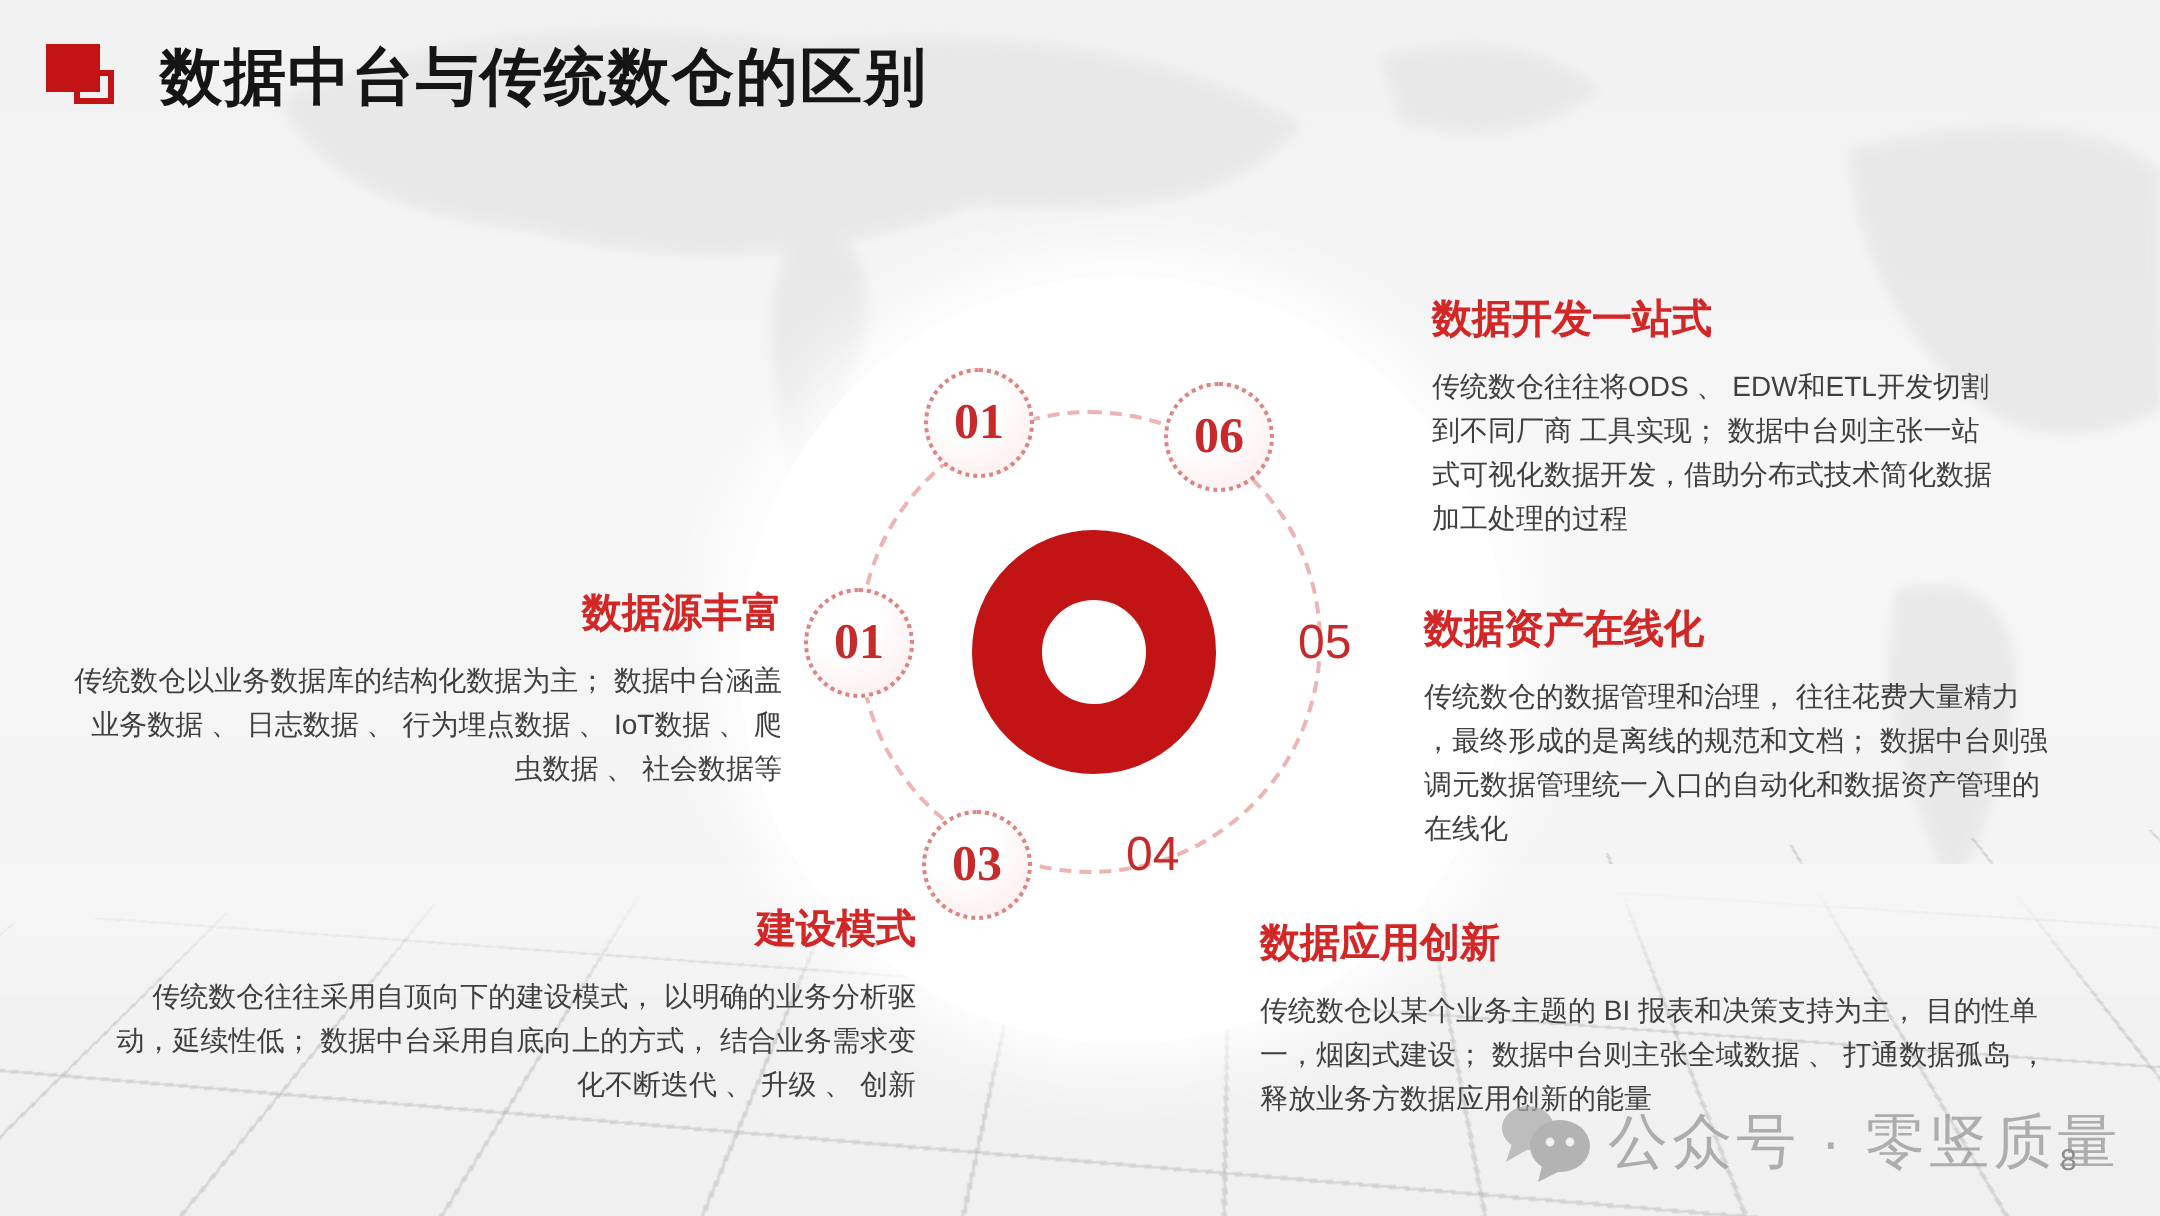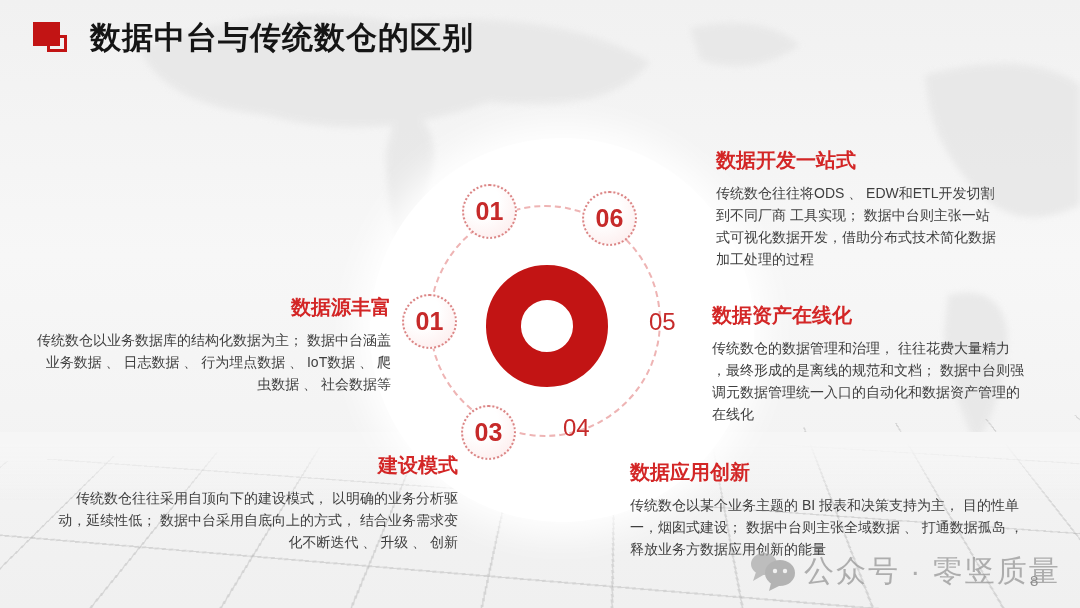--- a/index.html
+++ b/index.html
@@ -25,21 +25,21 @@
     background-image:
       repeating-linear-gradient(100deg, rgba(165,165,165,.38) 0px, rgba(165,165,165,.38) 1.5px, transparent 1.5px, transparent 96px),
       repeating-linear-gradient(10deg,  rgba(165,165,165,.38) 0px, rgba(165,165,165,.38) 1.5px, transparent 1.5px, transparent 96px);
   }
   .floor-fade {
     position:absolute; left:0; top:432px; width:100%; height:70px; z-index:1;
     background:linear-gradient(rgba(246,246,246,1) 15%, rgba(246,246,246,0));
   }
 
   
-  .header { position:absolute; left:32px; top:16px; display:flex; align-items:flex-start; gap:14px; z-index:6; }
+  .header { position:absolute; left:22px; top:16px; display:flex; align-items:center; gap:14px; z-index:6; }
   .title-icon { position:relative; width:44px; height:40px; margin-top:5px; flex:0 0 auto; }
   .title-icon .sq-outline { position:absolute; left:15px; top:14px; width:20px; height:17px; border:3px solid #c21414; }
   .title-icon .sq-fill { position:absolute; left:1px; top:1px; width:27px; height:24px; background:#c21414; }
   .main-title { margin:0; font-size:31px; font-weight:bold; color:#151515; letter-spacing:1px; line-height:44px; }
 
   
   .backdrop-circle {
     position:absolute; left:370px; top:138px; width:384px; height:384px;
     border-radius:50%; background:#ffffff; z-index:2;
     box-shadow:0 0 34px 14px rgba(255,255,255,.95);
@@ -50,21 +50,21 @@
   }
   .donut {
     position:absolute; left:486px; top:265px; width:122px; height:122px;
     border-radius:50%; border:35px solid #c21414; background:#ffffff; z-index:3;
   }
   .node-circle {
     position:absolute; width:55px; height:55px; border-radius:50%;
     border:2px dotted #db8585;
     background: radial-gradient(circle at 35% 28%, #ffffff 35%, #fdecec 90%);
     display:flex; align-items:center; justify-content:center;
-    font-size:25px; font-weight:bold; color:#c62a2a; z-index:4;
+    font-size:25px; font-weight:bold; color:#c62a2a; z-index:4;font-family:Liberation Serif, serif;
   }
   .node-plain {
     position:absolute; font-size:24px; font-weight:normal; color:#c62a2a; z-index:4;
   }
   .n01 { left:462px; top:184px; }
   .n06 { left:582px; top:191px; }
   .n02 { left:402px; top:294px; }
   .n03 { left:461px; top:405px; }
   .n05 { left:649px; top:308px; }
   .n04 { left:563px; top:414px;text-align:center; }

